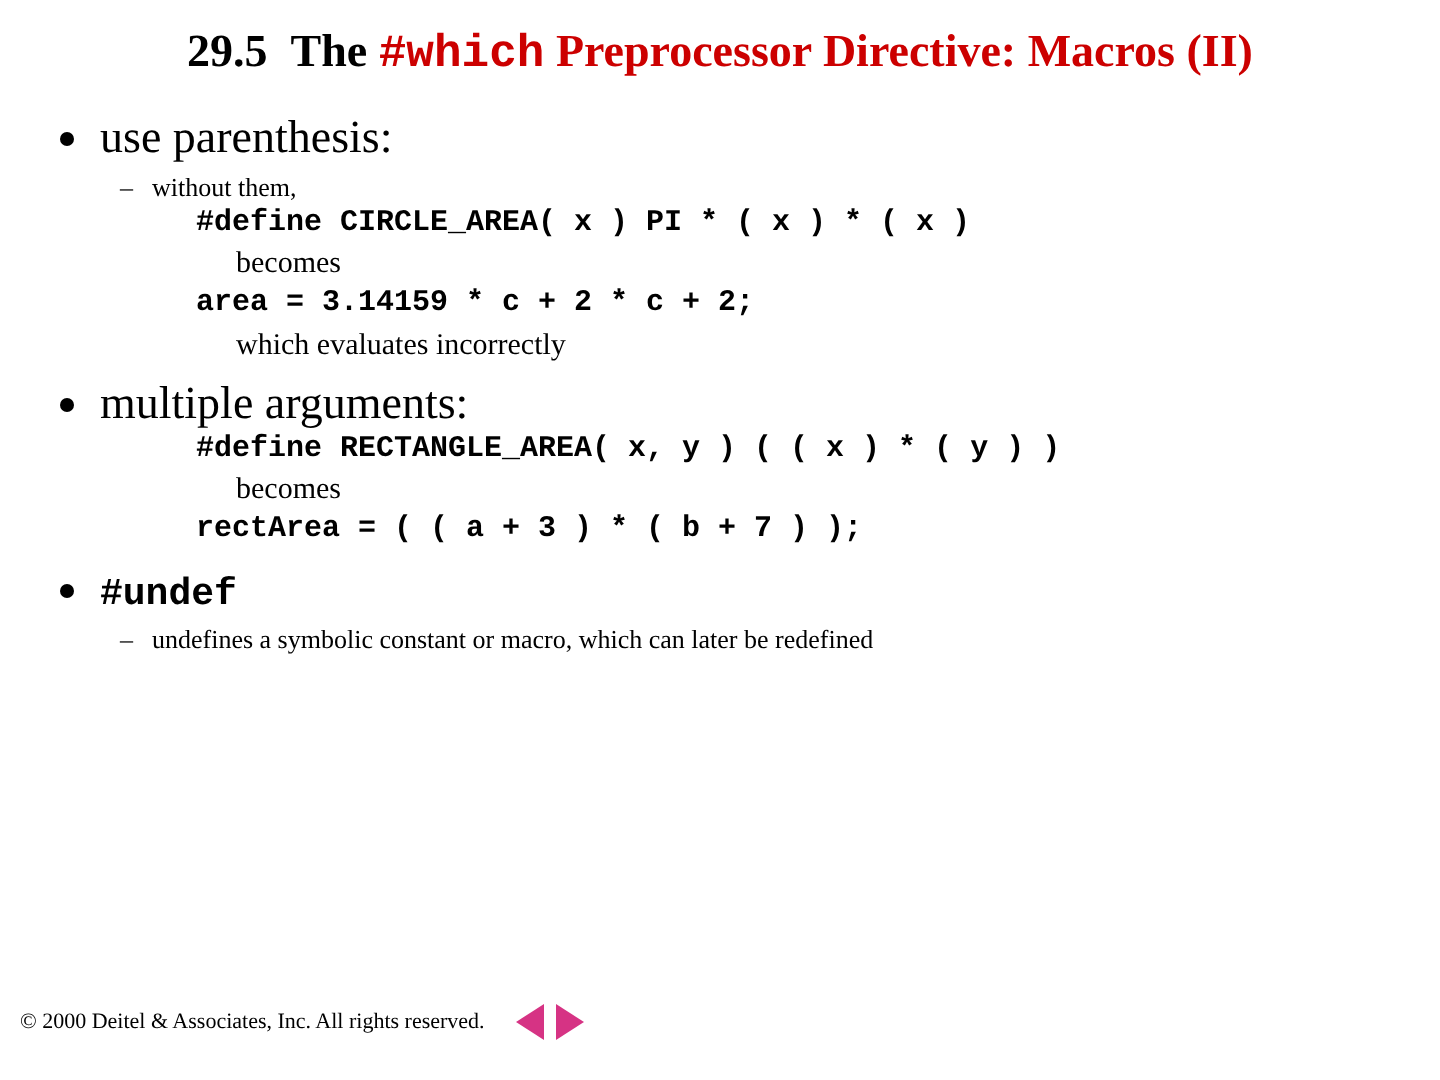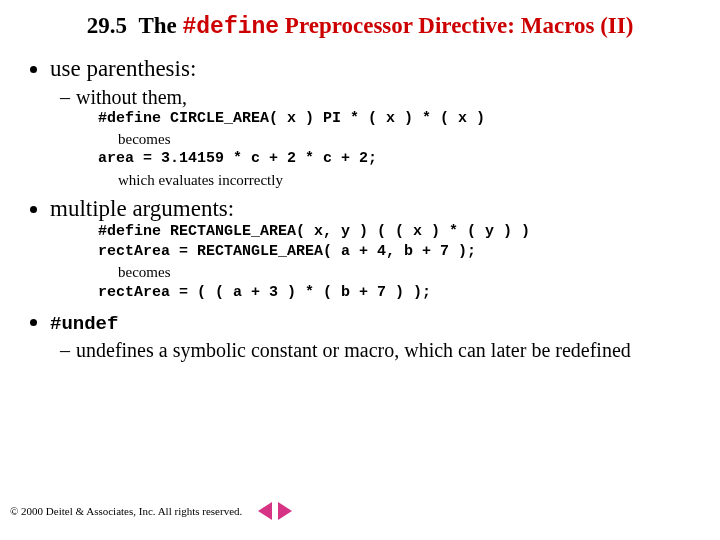--- a/index.html
+++ b/index.html
@@ -37,21 +37,21 @@
   ul.lvl1 > li {
     font-size: 23px;
     margin-top: 6px;
     list-style: disc;
   }
   ul.lvl2 {
     margin: 4px 0 0 0;
     padding-left: 26px;
   }
   ul.lvl2 > li {
-    font-size: 20px;
+    font-size: 13px;
     list-style: none;
     position: relative;
     margin-top: 2px;
   }
   ul.lvl2 > li::before {
     content: "–";
     position: absolute;
     left: -16px;
   }
   .codeblock {
@@ -108,42 +108,41 @@
     border-left: 14px solid #d63384;
   }
 </style>
 </head>
 <body>
 
 <div class="slide">
 
   <div class="title">
     <span>29.5</span>
-    &nbsp;<span>The </span><span class="mono red">#define</span><span class="red"> Preprocessor Directive: Macros (II)</span>
+    &nbsp;<span>The </span><span class="mono red">#which</span><span class="red"> Preprocessor Directive: Macros (II)</span>
   </div>
 
   <ul class="lvl1">
     <li>
       <span>use parenthesis:</span>
       <ul class="lvl2">
         <li>without them,</li>
       </ul>
       <div class="codeblock">
         <div class="mono">#define CIRCLE_AREA( x )  PI * ( x ) * ( x )</div>
         <div class="serif indent-more">becomes</div>
         <div class="mono">area = 3.14159 * c + 2 * c + 2;</div>
         <div class="serif indent-more">which evaluates incorrectly</div>
       </div>
     </li>
 
     <li>
       <span>multiple arguments:</span>
       <div class="codeblock">
         <div class="mono">#define RECTANGLE_AREA( x, y )  ( ( x ) * ( y ) )</div>
-        <div class="mono">rectArea = RECTANGLE_AREA( a + 4, b + 7 );</div>
         <div class="serif indent-more">becomes</div>
         <div class="mono">rectArea = ( ( a + 3 ) * ( b + 7 ) );</div>
       </div>
     </li>
 
     <li>
       <span class="undef">#undef</span>
       <ul class="lvl2">
         <li>undefines a symbolic constant or macro, which can later be redefined</li>
       </ul>

